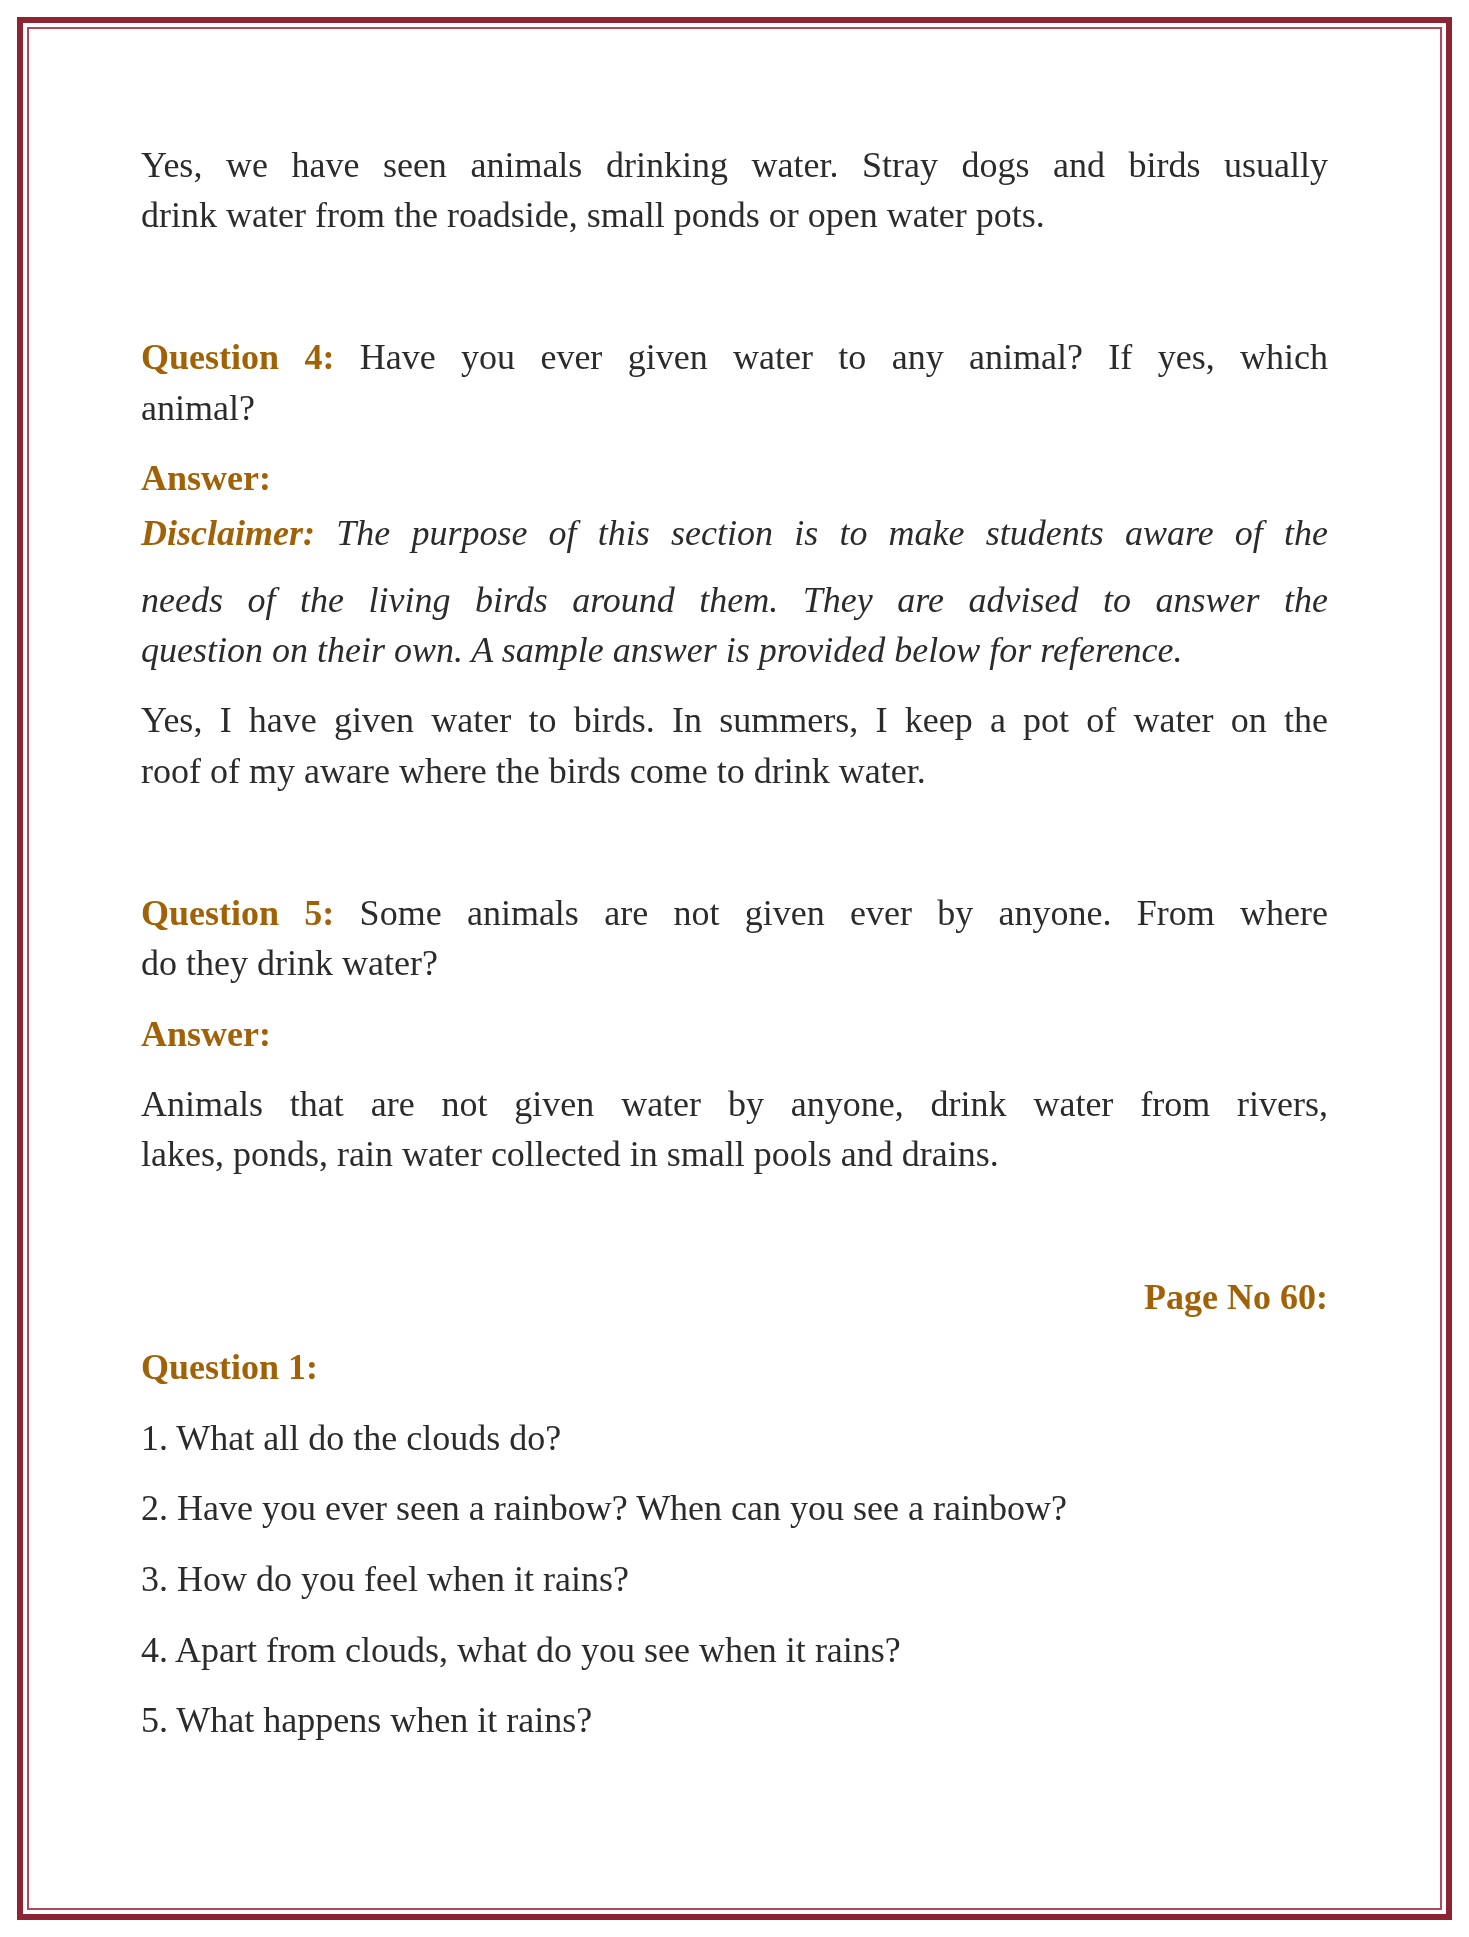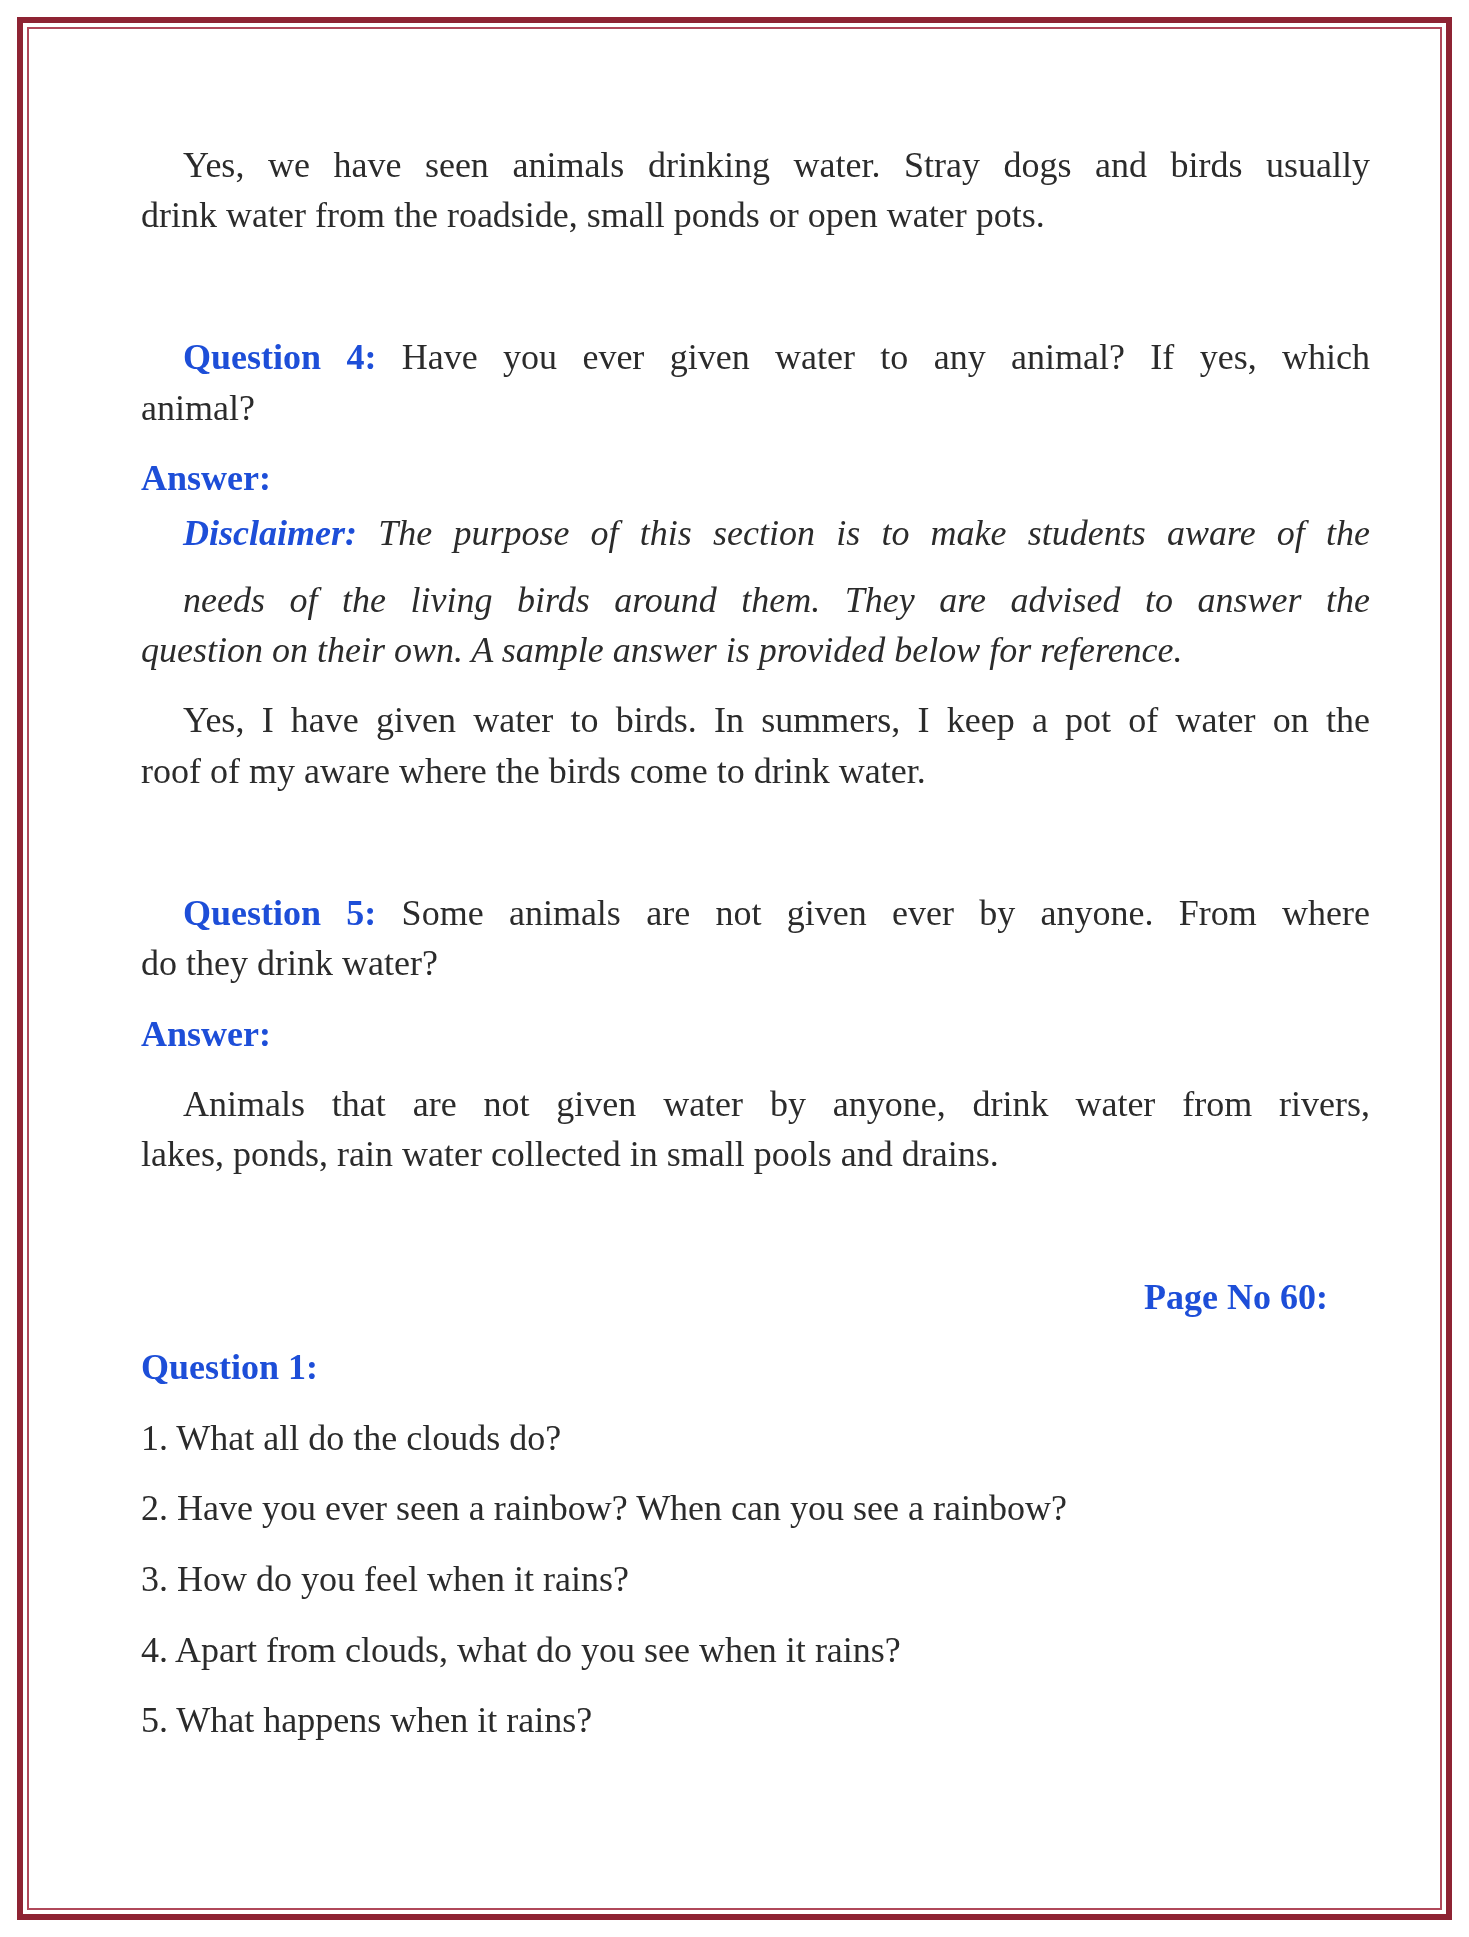--- a/index.html
+++ b/index.html
@@ -4,23 +4,23 @@
 <style>
   html, body { margin:0; padding:0; }
   body { width:1469px; height:1937px; background:#ffffff; position:relative; overflow:hidden;
          font-family:"Liberation Serif","DejaVu Serif",serif; color:#2b2b2b; }
   .frame-outer { position:absolute; left:17px; top:17px; width:1435px; height:1903px;
                  border:6px solid #8e2333; box-sizing:border-box; }
   .frame-inner { position:absolute; left:27px; top:27px; width:1415px; height:1883px;
                  border:2px solid #b0485a; box-sizing:border-box; }
   .line { position:absolute; left:141px; width:1187px; font-size:36px; line-height:50px;
           white-space:nowrap; }
-  .just { text-align:justify; text-align-last:justify;margin-left:42px; }
+  .just { text-align:justify; text-align-last:justify; }
   .center { text-align:right; left:141px; width:1187px; }
-  b { font-weight:bold; color:#1d4ed8; }
+  b { font-weight:bold; color:#a16207; }
   i { font-style:italic;text-align:center; }
 </style>
 </head>
 <body>
 
 <div class="frame-outer"></div>
 <div class="frame-inner"></div>
 
 <div class="line just" style="top:140px">Yes, we have seen animals drinking water. Stray dogs and birds usually</div>
 <div class="line" style="top:190px">drink water from the roadside, small ponds or open water pots.</div>

